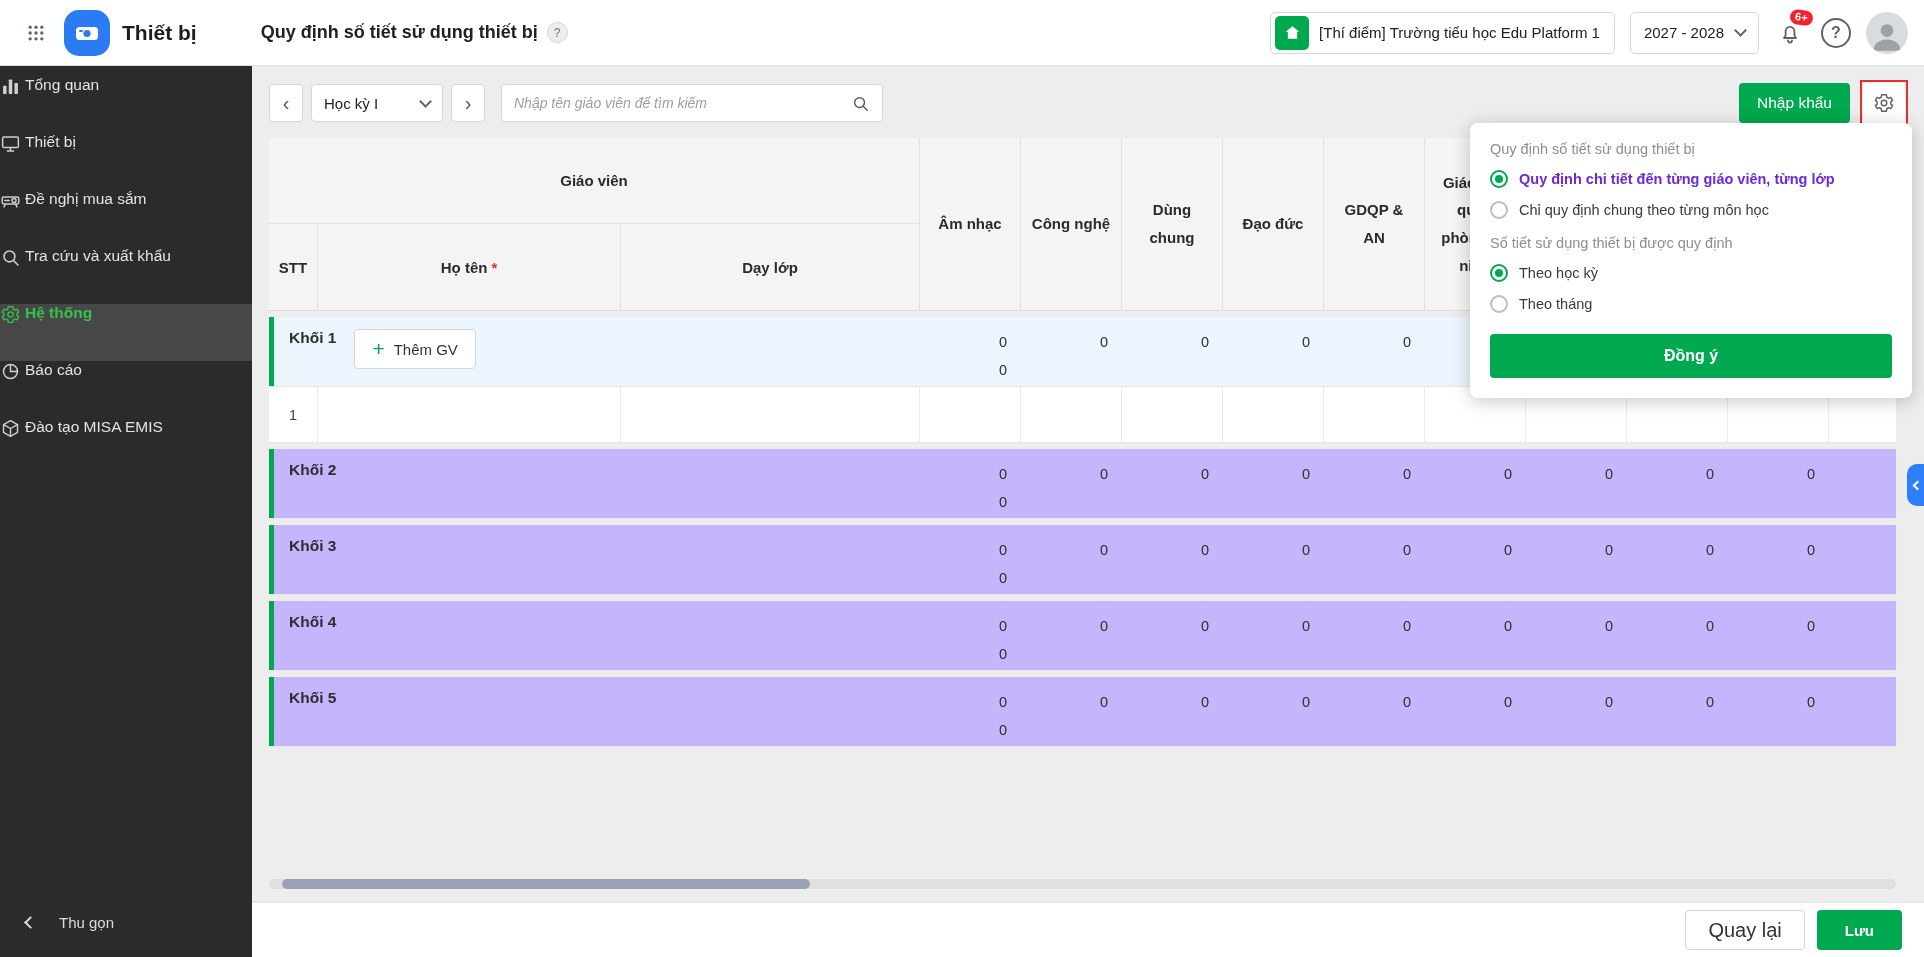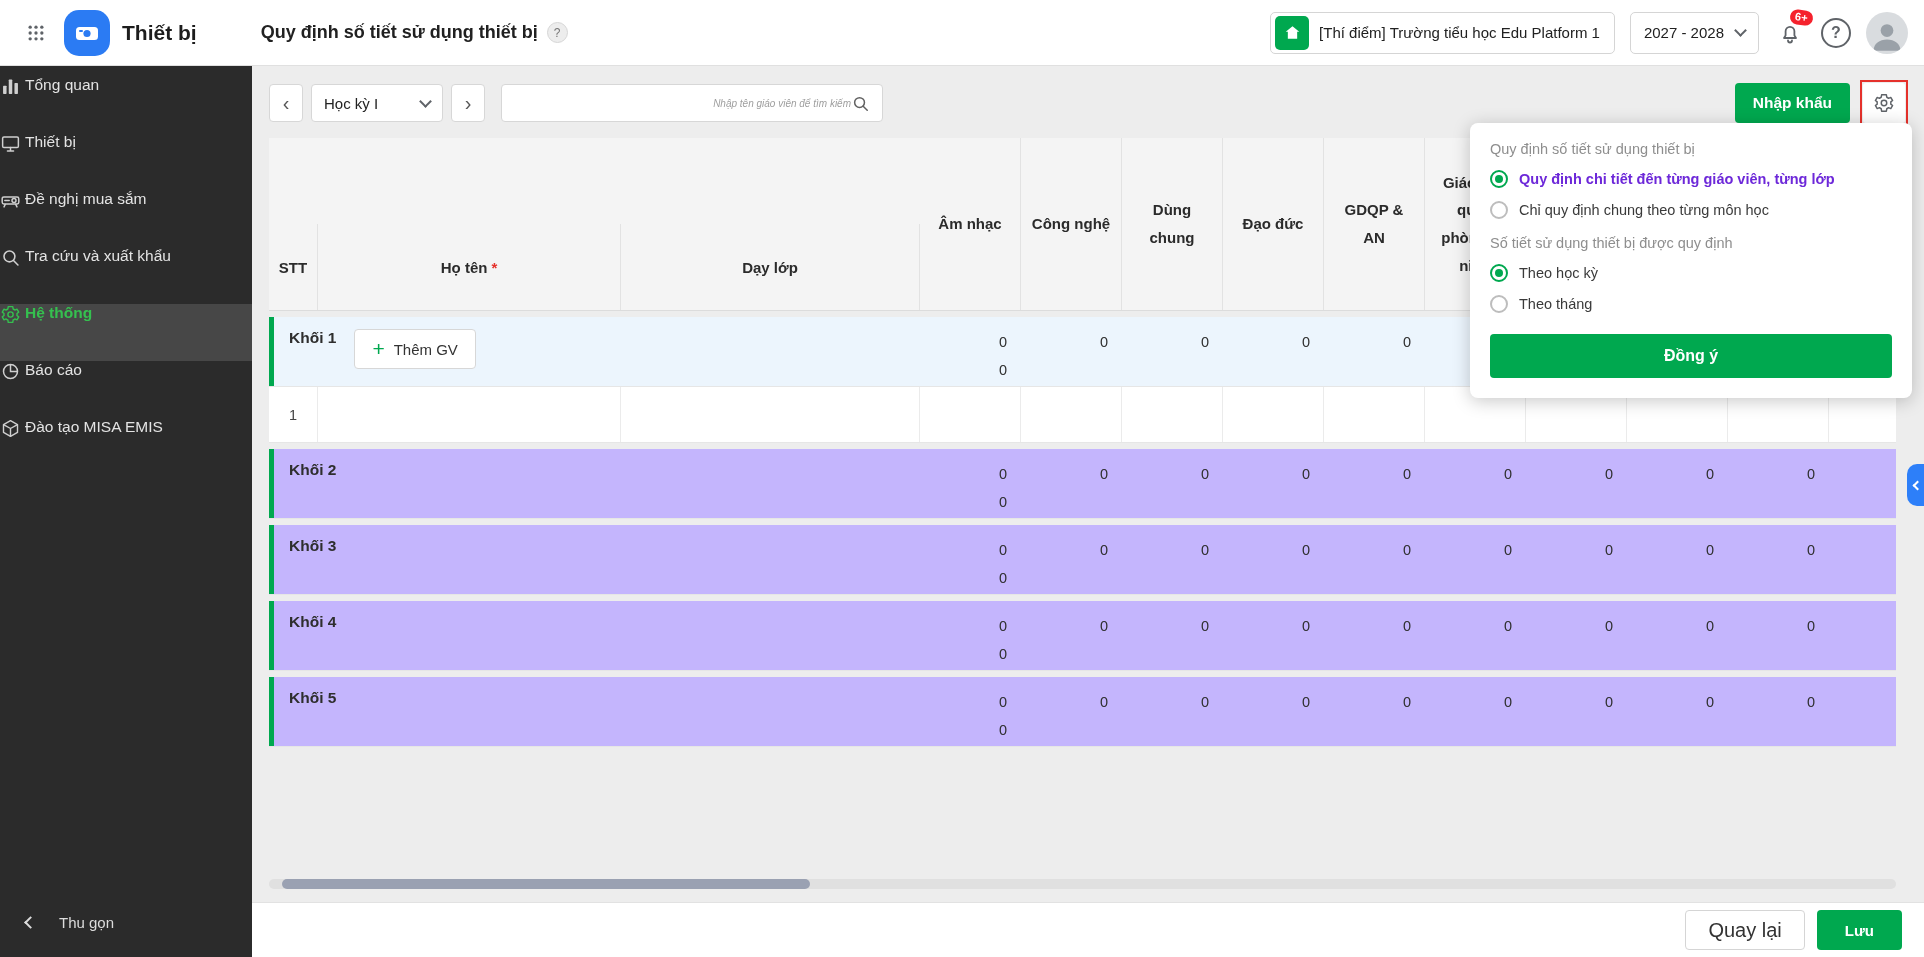--- a/index.html
+++ b/index.html
@@ -43,25 +43,25 @@
   
   .main { position:absolute; left:252px; top:66px; right:0; bottom:0; background:#ededed; }
 
   .toolbar { position:absolute; top:14px; left:17px; right:16px; height:46px; display:flex; align-items:center; gap:8px; }
   .nav-btn { width:34px; height:38px; background:#fff; border:1px solid #d7d7d7; border-radius:4px;
              color:#555; font-size:20px; display:flex; align-items:center; justify-content:center; cursor:pointer; line-height:1; }
   .sem-select { min-width:132px; height:38px; background:#fff; border:1px solid #d7d7d7; border-radius:4px;
                 display:flex; align-items:center; justify-content:space-between; padding:0 12px; font-size:15px; color:#222; cursor:pointer; }
   .search-box { width:382px; height:38px; background:#fff; border:1px solid #d7d7d7; border-radius:4px;
                 display:flex; align-items:center; padding:0 12px; margin-left:8px; }
-  .search-box input { border:none; outline:none; flex:1; font-size:10px; color:#333; background:transparent;text-align:right; }
+  .search-box input { border:none; outline:none; flex:1; font-size:14px; color:#333; background:transparent; }
   .search-box input::placeholder { color:#9e9e9e; font-style:italic; }
   .toolbar-right { margin-left:auto; display:flex; align-items:center; gap:10px; }
   .import-btn { height:40px; padding:0 18px; background:#00a84f; color:#fff; border:none; border-radius:4px;
-                font-size:15.5px; font-weight:700; cursor:pointer; }
+                font-size:15.5px; font-weight:400; cursor:pointer; }
   .gear-annot { border:2px solid #e5312b; padding:1px; display:flex; }
   .gear-btn { width:42px; height:40px; background:#fff; border:none; border-radius:3px; color:#5f6368;
               display:flex; align-items:center; justify-content:center; cursor:pointer; }
 
   
   .table-wrap { position:absolute; top:72px; left:17px; width:1627px; bottom:80px; overflow:hidden; }
   .thead { display:grid; grid-template-columns:49px 303px 299px repeat(10,101px); grid-template-rows:86px 86px;
            background:#f4f4f4; border-bottom:1px solid #dcdcdc; }
   .th { display:flex; align-items:center; justify-content:center; font-weight:700; font-size:15px; color:#2b2b2b;
         text-align:center; border-right:1px solid #e2e2e2; }
@@ -258,20 +258,21 @@
             <circle cx="12" cy="12" r="3"></circle>
           </svg>
         </div>
       </div>
     </div>
   </div>
 
   <div class="table-wrap">
 
     <div class="thead">
+      <div class="th th-gv">Giáo viên</div>
       <div class="th th-stt">STT</div>
       <div class="th th-name">
         <span>Họ tên</span>
           <span class="req">*</span>
       </div>
       <div class="th th-class">Dạy lớp</div>
       <div class="th th-sub">Âm nhạc</div>
       <div class="th th-sub">Công nghệ</div>
       <div class="th th-sub">Dùng chung</div>
       <div class="th th-sub">Đạo đức</div>

